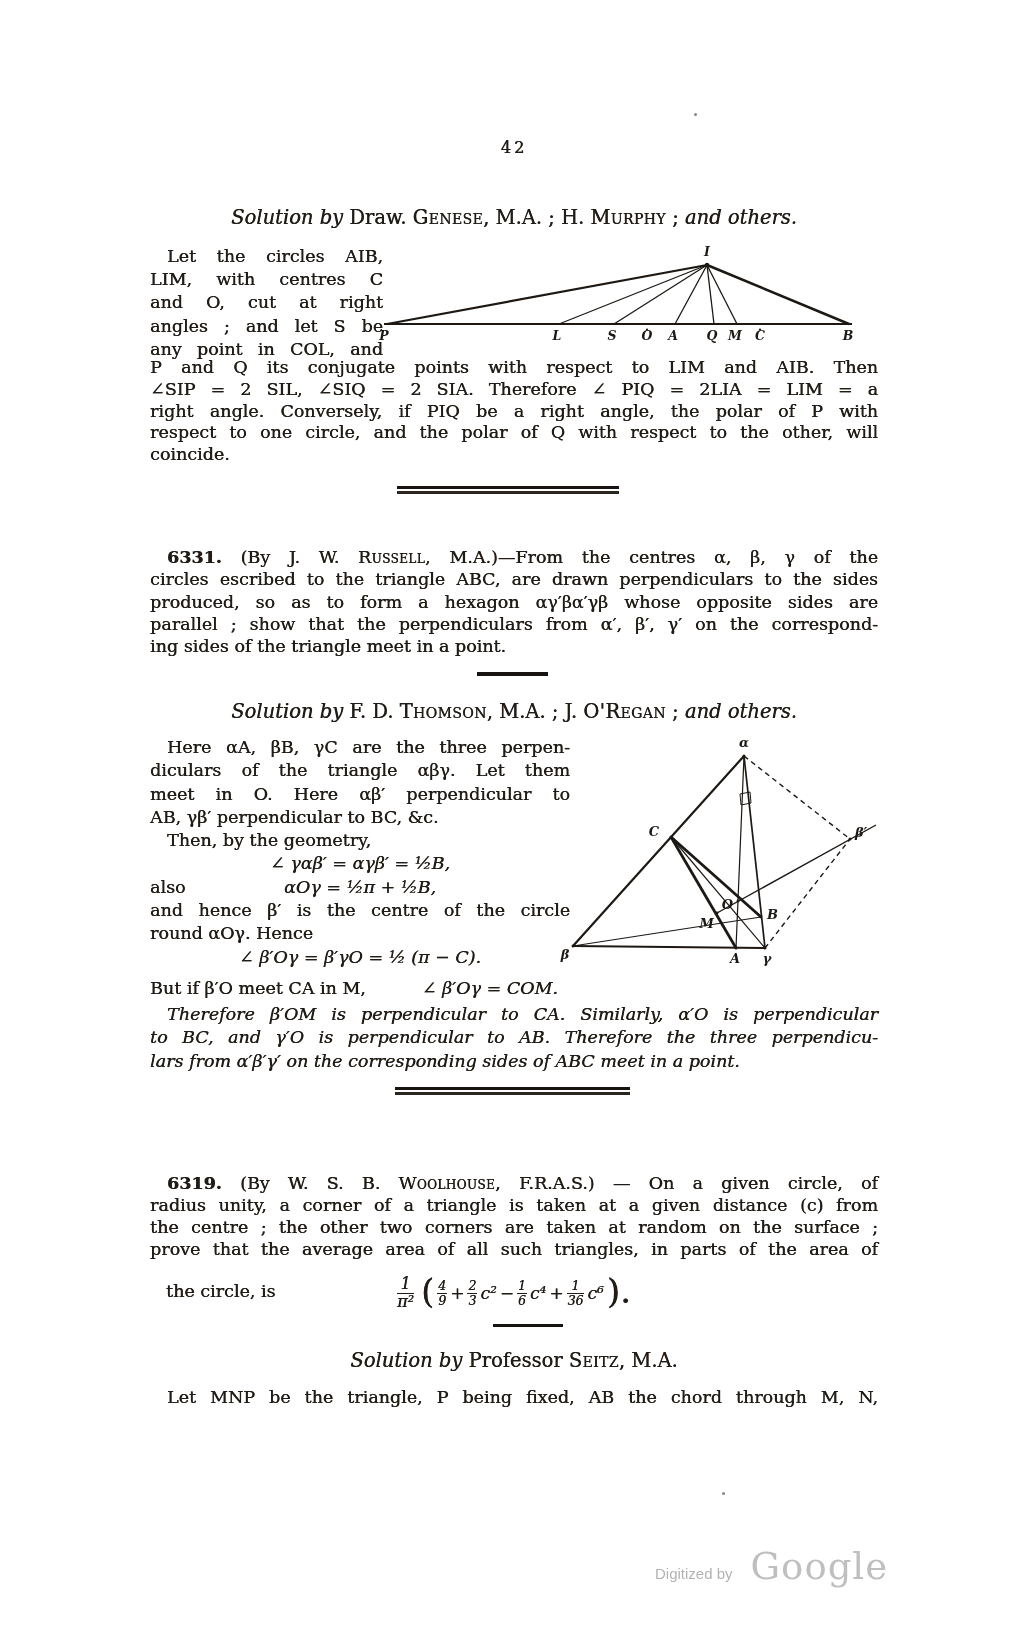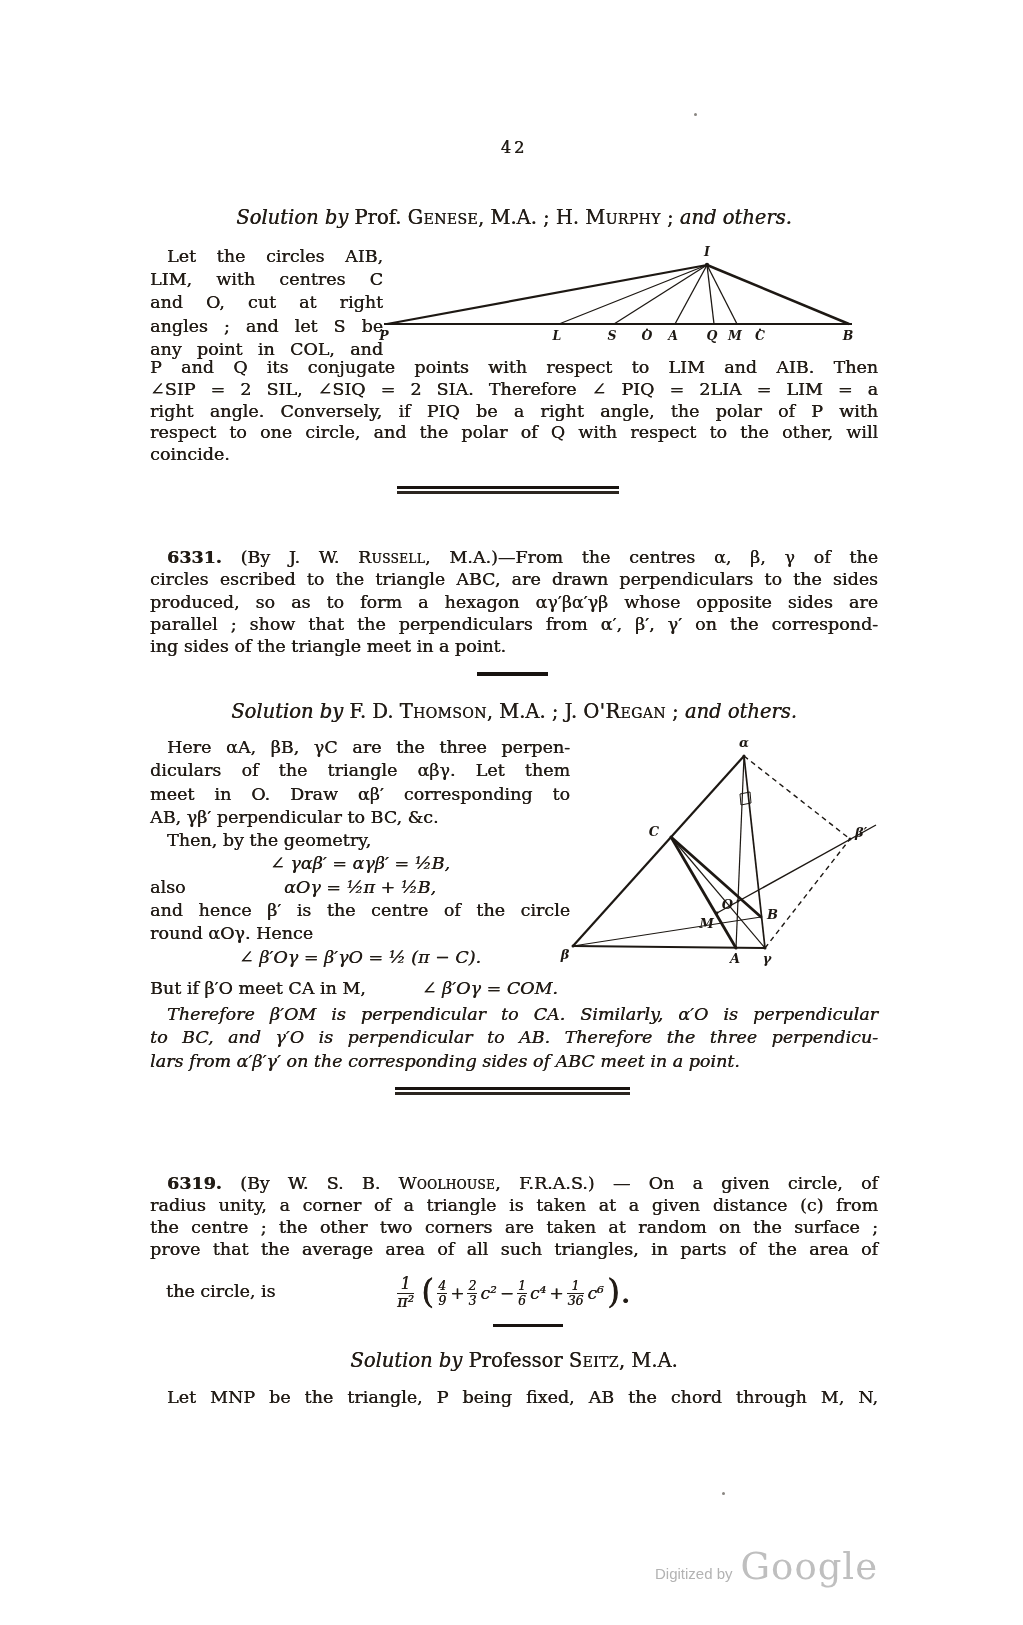--- a/index.html
+++ b/index.html
@@ -29,34 +29,34 @@
   .formula{display:flex;align-items:center;justify-content:center;gap:3px;width:100%;
            font-size:17px;font-style:italic;text-shadow:0.3px 0 0 currentColor;}
   .frac{display:inline-flex;flex-direction:column;align-items:center;line-height:1.05;font-style:italic;}
   .frac .den{border-top:1.4px solid #221c16;font-style:italic;}
   .frac.big{font-size:16px;margin-right:4px;}
   .frac.small{font-size:12.5px;}
   .frac.small .num,.frac.small .den{padding:0 1px;}
   .paren{font-size:34px;line-height:1;font-style:normal;transform:translateY(-2px);}
   .speck{border-radius:50%;background:#4a443d;opacity:.65;}
   svg text{font-family:"DejaVu Serif", serif;font-style:italic;font-weight:bold;}
-  .wm{display:flex;align-items:baseline;gap:8px;}
+  .wm{display:flex;align-items:baseline;gap:18px;}
   .wm .pre{font-family:"Liberation Sans", sans-serif;font-size:15px;color:#b3b3b3;}
   .wm .logo{font-family:"DejaVu Serif", serif;font-size:37px;color:#bfbfbf;letter-spacing:1px;}
 </style>
 </head>
 <body>
 
 <div class="abs pageno">42</div>
 
 <div class="abs speck" style="left:694px;top:113px;width:3px;height:3px;"></div>
 <div class="abs speck" style="left:722px;top:1492px;width:3px;height:3px;"></div>
 
 <div class="abs head" style="left:150px;top:206px;width:728px;">
-  <span class="it">Solution by </span><span>Prof. </span><span class="sc">Genese</span><span>, M.A. ; </span><span>H. </span><span class="sc">Murphy</span><span> ; </span><span class="it">and others.</span>
+  <span class="it">Solution by </span><span>Draw. </span><span class="sc">Genese</span><span>, M.A. ; </span><span>H. </span><span class="sc">Murphy</span><span> ; </span><span class="it">and others.</span>
 </div>
 
 <div class="abs txt" style="left:150px;top:245px;width:233px;line-height:23.2px;">
   <div class="line ind">Let the circles AIB,</div>
   <div class="line">LIM, with centres C</div>
   <div class="line">and O, cut at right</div>
   <div class="line">angles ; and let S be</div>
   <div class="line">any point in COL, and</div>
 </div>
 
@@ -115,21 +115,21 @@
 
 <div class="abs rule" style="left:477px;top:672px;width:71px;height:3.5px;"></div>
 
 <div class="abs head" style="left:150px;top:700px;width:728px;">
   <span class="it">Solution by </span><span>F. D. </span><span class="sc">Thomson</span><span>, M.A. ; </span><span>J. </span><span class="sc">O'Regan</span><span> ; </span><span class="it">and others.</span>
 </div>
 
 <div class="abs txt" style="left:150px;top:736px;width:420px;line-height:23.3px;">
   <div class="line ind">Here αA, βB, γC are the three perpen-</div>
   <div class="line">diculars of the triangle αβγ. Let them</div>
-  <div class="line">meet in O. Draw αβ′ corresponding to</div>
+  <div class="line">meet in O. Here αβ′ perpendicular to</div>
   <div class="line left">AB, γβ′ perpendicular to BC, &amp;c.</div>
   <div class="line left ind">Then, by the geometry,</div>
   <div class="center eq">∠ γαβ′ = αγβ′ = ½B,</div>
   <div class="alsoline">
     <span class="lbl">also</span>
     <div class="center eq">αOγ = ½π + ½B,</div>
   </div>
   <div class="line">and hence β′ is the centre of the circle</div>
   <div class="line left">round αOγ.  Hence</div>
   <div class="center eq">∠ β′Oγ = β′γO = ½ (π − C).</div>

